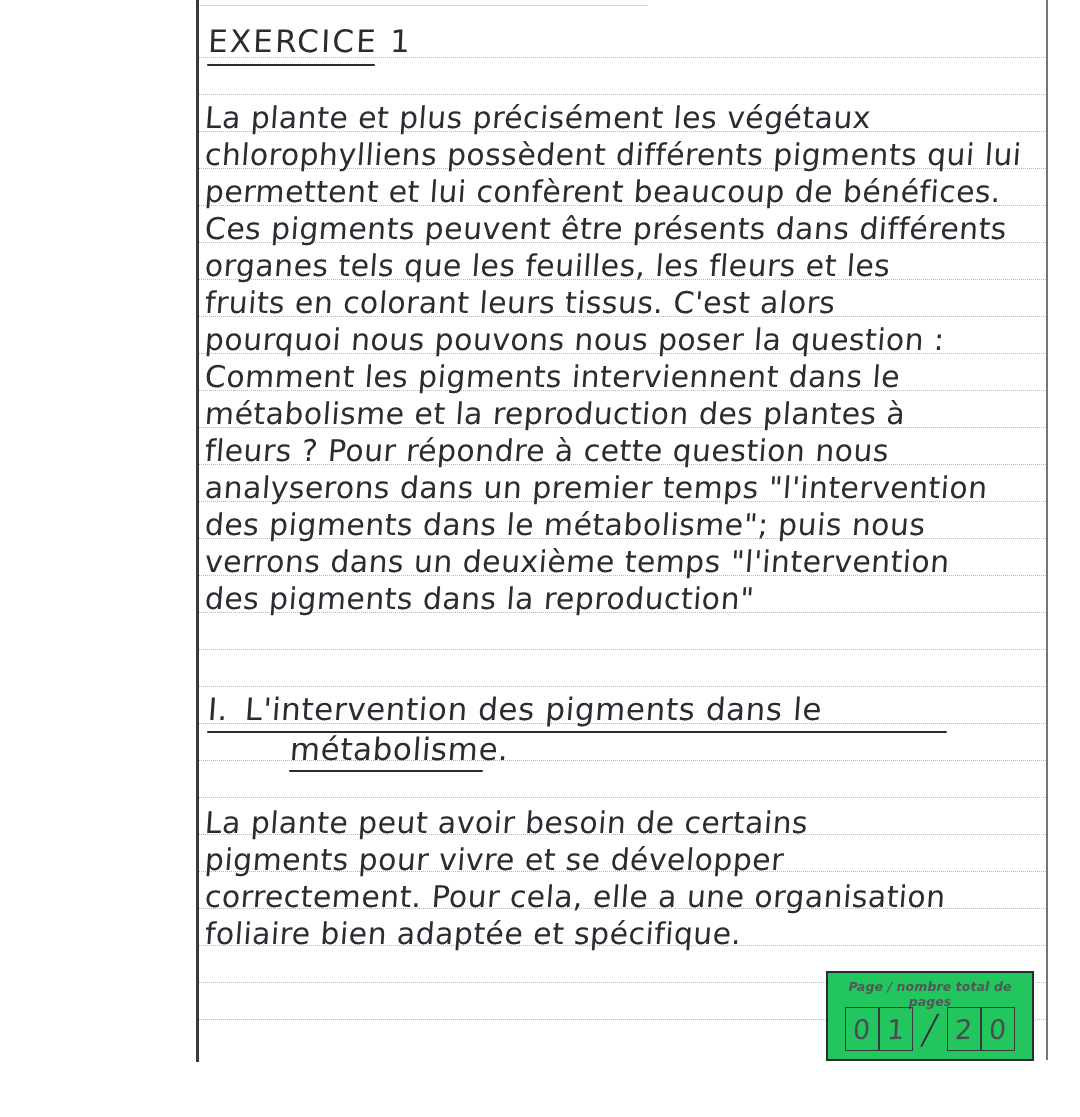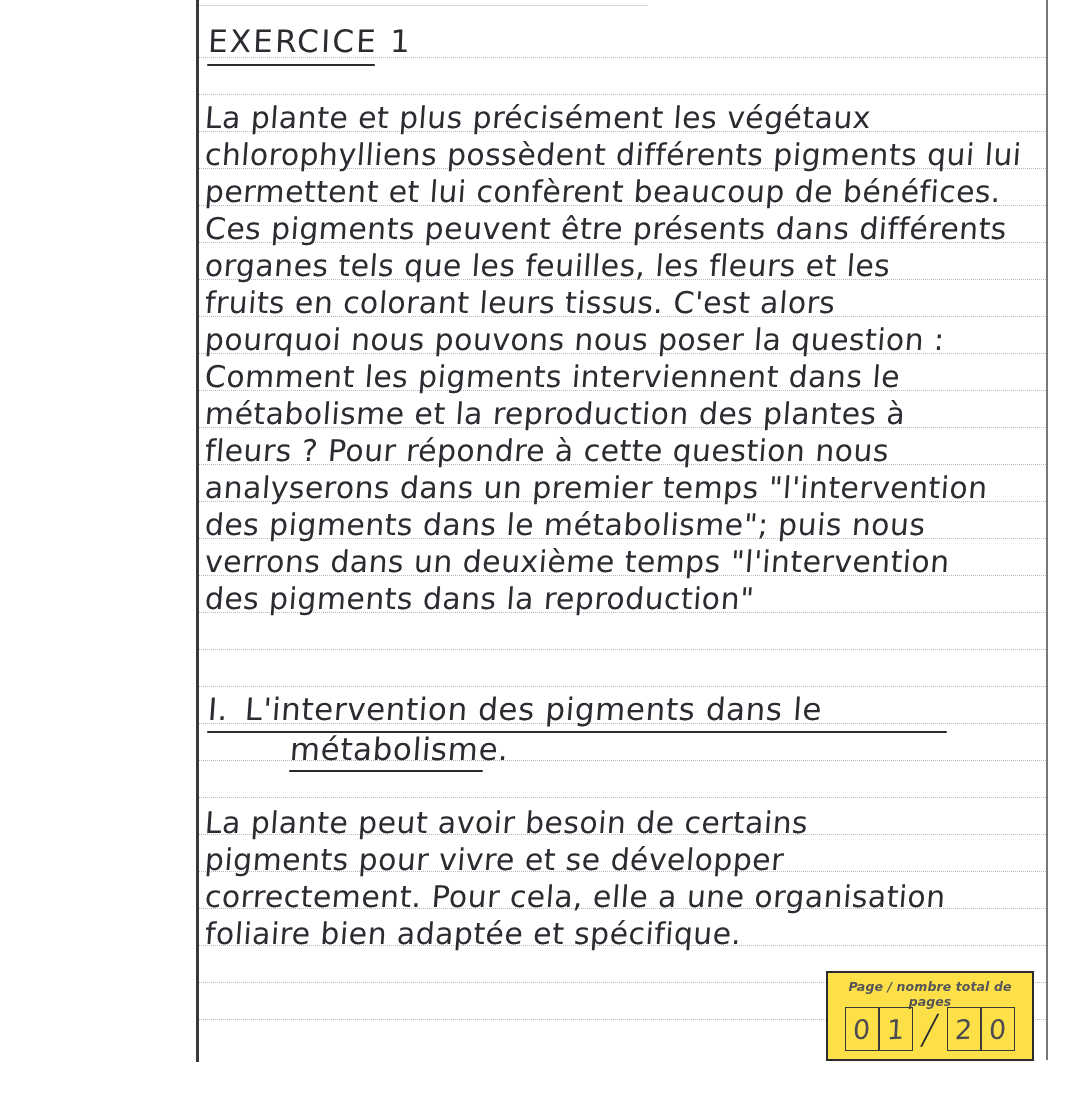--- a/index.html
+++ b/index.html
@@ -106,21 +106,21 @@
   }
 
   
   .page-box {
     position: absolute;
     left: 826px;
     top: 971px;
     width: 208px;
     height: 90px;
     border: 2px solid #2b2b31;
-    background: #fde047;
+    background: #22c55e;
     box-sizing: border-box;
   }
   .page-box-label {
     position: absolute;
     left: 0;
     top: 6px;
     width: 100%;
     text-align: center;
     font-family: "DejaVu Sans", sans-serif;
     font-style: italic;

